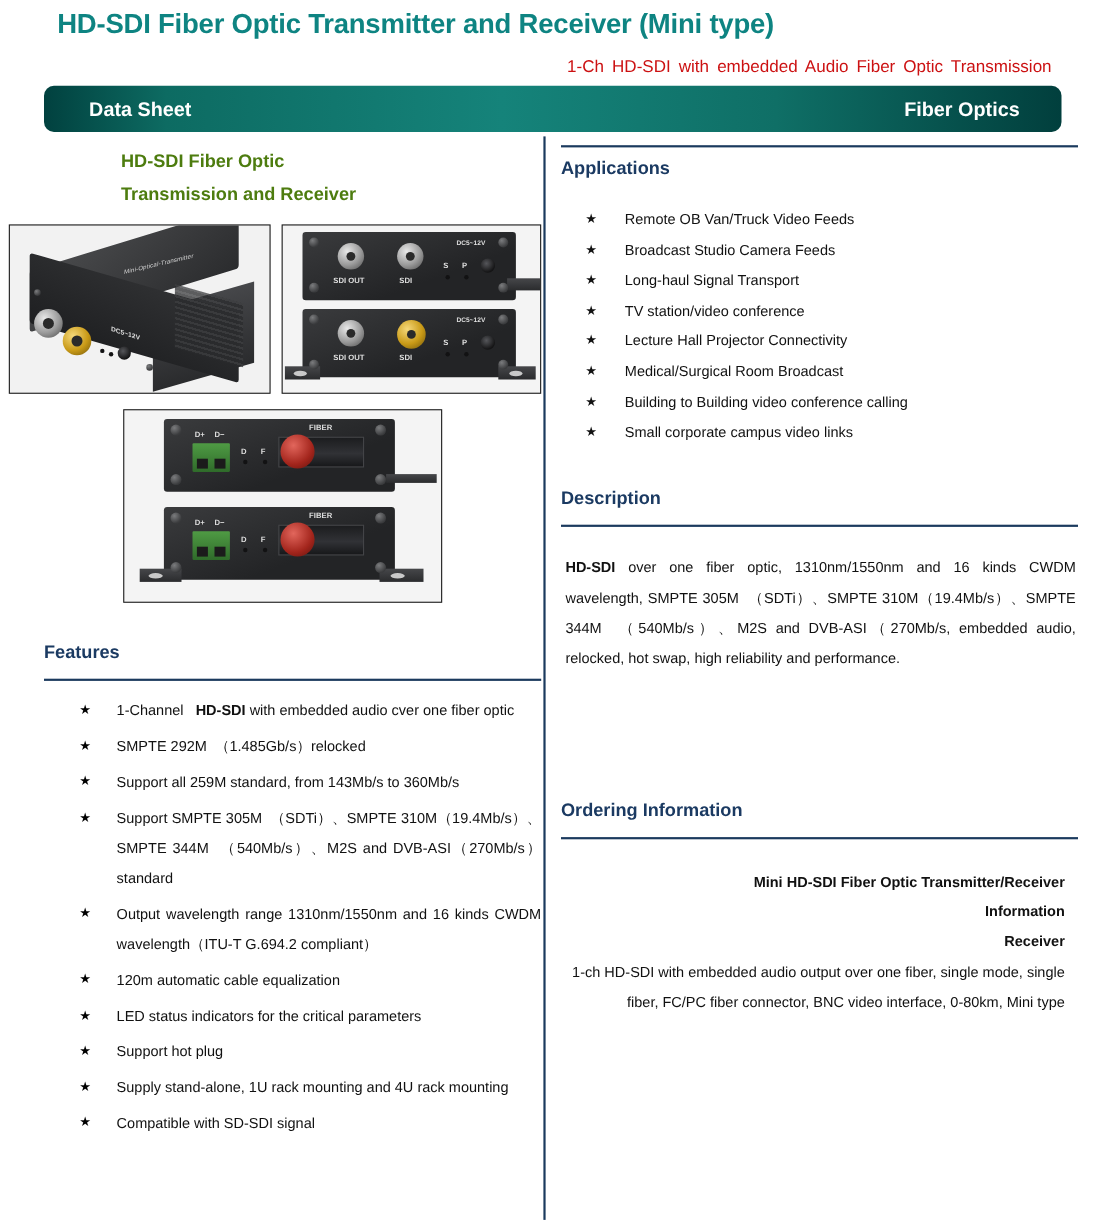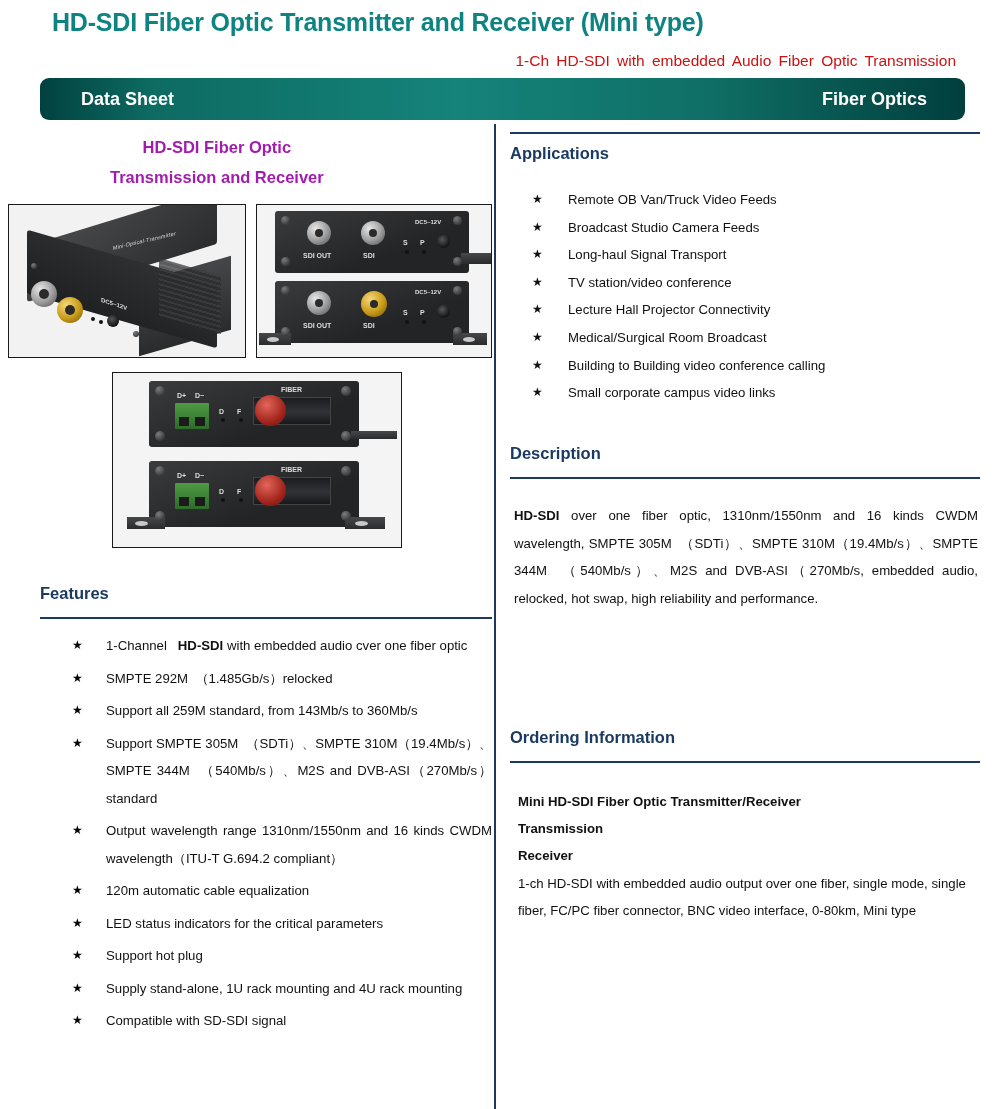--- a/index.html
+++ b/index.html
@@ -42,23 +42,22 @@
   .v-divider {
     position: absolute; left: 494px; top: 124px;
     width: 2px; height: 985px; background: #1b3a5e;
   }
 
   
   .left-col { position: absolute; left: 0; top: 124px; width: 494px; height: 985px; }
 
   .left-heading {
     position: absolute; left: 110px; top: 8px;
-    font-size: 16.5px; font-weight: bold; color: #a21caf;
+    font-size: 16.5px; font-weight: bold; color: #4d7c0f;
     line-height: 30px;
-    text-align: center;
   }
 
   .img-row { position: absolute; left: 8px; top: 80px; width: 484px; height: 154px; }
   .img-box-a {
     position: absolute; left: 0; top: 0; width: 238px; height: 154px;
     border: 1.5px solid #1a1a1a; background: #f2f2f2; overflow: hidden;
   }
   .img-box-b {
     position: absolute; left: 248px; top: 0; width: 236px; height: 154px;
     border: 1.5px solid #1a1a1a; background: #f4f4f4; overflow: hidden;
@@ -382,21 +381,21 @@
       <div class="rule" style="margin-top:14px;"></div>
     </div>
 
     <div class="desc-body" style="left:18px;top:378px;width:464px;"><b>HD-SDI</b> over one fiber optic, 1310nm/1550nm and 16 kinds CWDM wavelength, SMPTE 305M &nbsp;（SDTi）、SMPTE 310M（19.4Mb/s）、SMPTE 344M &nbsp;（540Mb/s）、M2S and DVB-ASI（270Mb/s, embedded audio, relocked, hot swap, high reliability and performance.</div>
 
     <div class="sec-head-wrap" style="left:14px;top:604px;width:470px;">
       <div class="sec-title">Ordering Information</div>
       <div class="rule" style="margin-top:14px;"></div>
     </div>
 
-    <div class="order-body" style="left:22px;top:664px;width:450px;">
+    <div class="order-body" style="left:22px;top:664px;width:450px;text-align:right;">
       <div class="b">Mini HD-SDI Fiber Optic Transmitter/Receiver</div>
-      <div class="b">Transmission</div>
+      <div class="b">Information</div>
       <div class="b">Receiver</div>
       <div>1-ch HD-SDI with embedded audio output over one fiber, single mode, single fiber, FC/PC fiber connector, BNC video interface, 0-80km, Mini type</div>
     </div>
   </div>
 
 </div>
 
 </body></html>

